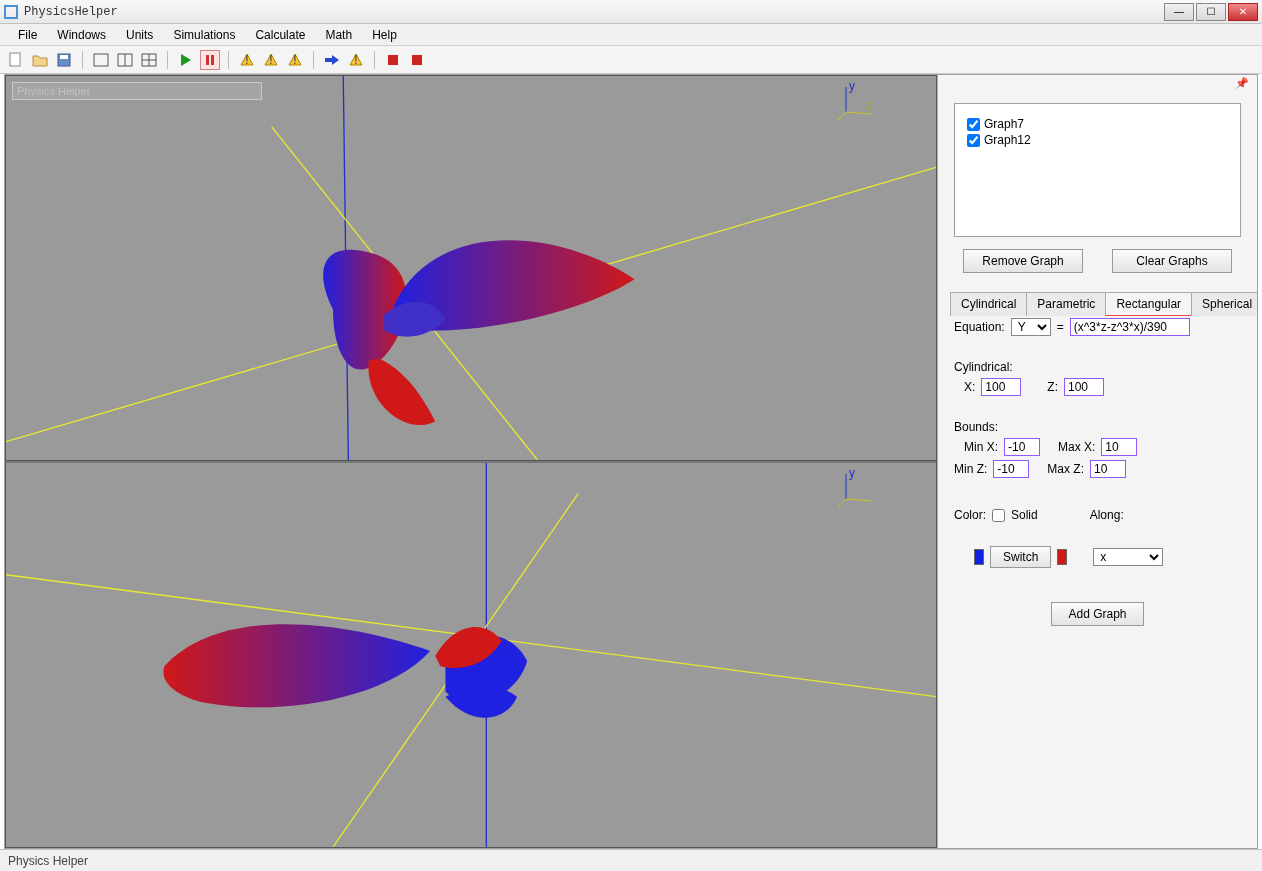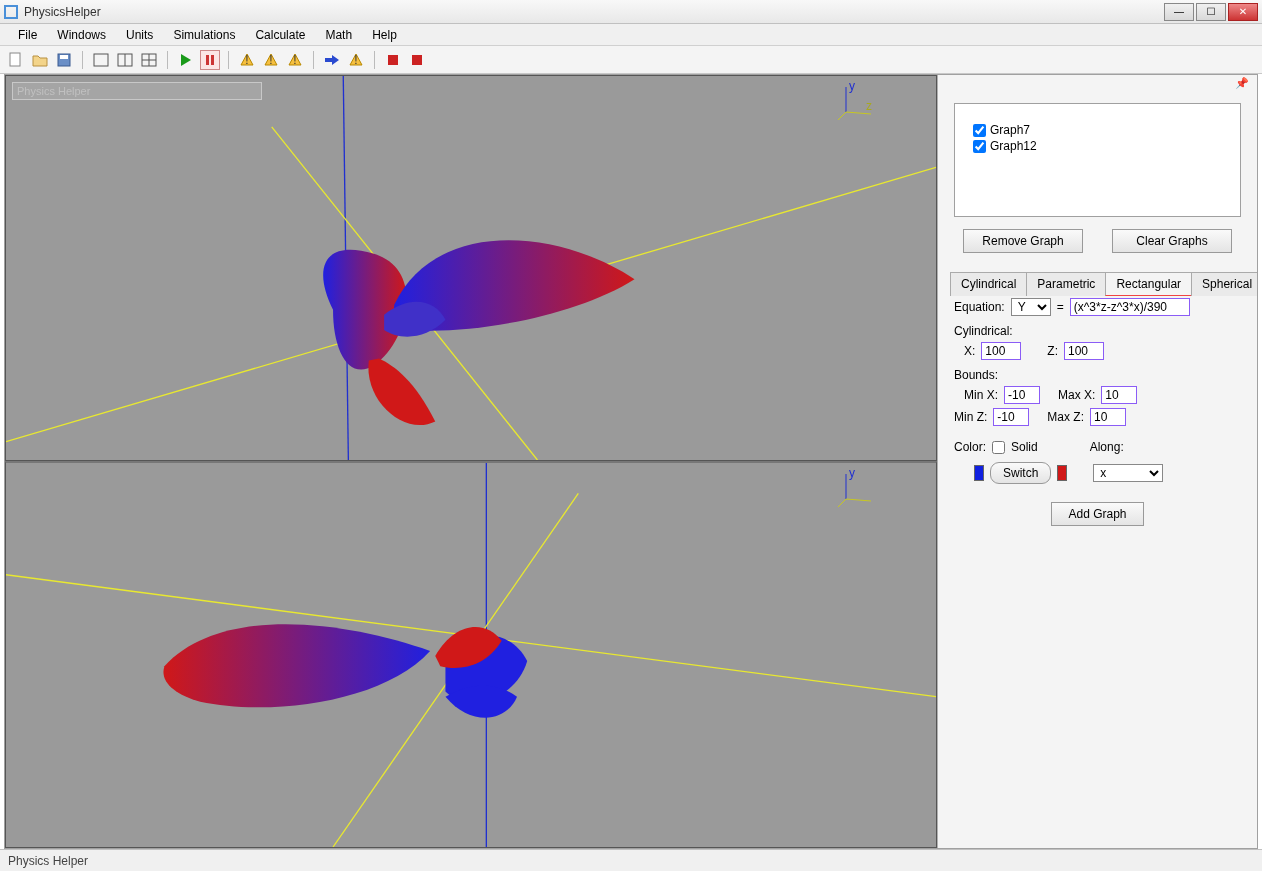--- a/index.html
+++ b/index.html
@@ -1,21 +1,21 @@
 <!DOCTYPE html>
 <html><head>
 <meta charset="utf-8">
 <style>
 * { box-sizing: border-box; margin: 0; padding: 0; font-family: "Segoe UI", Tahoma, sans-serif; font-size: 12px; }
 body { background: #fff; width: 1262px; height: 871px; display: flex; flex-direction: column; overflow: hidden; }
 
 
 .titlebar { height: 24px; background: linear-gradient(#f8f8f8,#e8e8e8); display:flex; align-items:center; padding:0 4px; border-bottom:1px solid #c0c0c0; }
 .titlebar .app-icon { width:14px; height:14px; border:2px solid #4a90d9; margin-right:6px; }
-.titlebar .title { flex:1; color:#333; }
+.titlebar .title { flex:1; color:#333;font-family:Liberation Mono, monospace; }
 .titlebar .win-controls { display:flex; gap:2px; }
 .win-btn { width:30px; height:18px; border:1px solid #888; background:linear-gradient(#f0f0f0,#d8d8d8); display:flex; align-items:center; justify-content:center; font-size:10px; cursor:pointer; }
 .win-btn.close { background:linear-gradient(#e88,#c33); color:#fff; border-color:#a22; }
 
 
 .menubar { height:22px; background:#f0f0f0; display:flex; align-items:flex-end; padding:0 8px; gap:0; border-bottom:1px solid #d0d0d0; }
 .menubar .menu-item { padding:3px 10px; cursor:pointer; }
 
 
 .toolbar { height:28px; background:#f4f4f4; display:flex; align-items:center; padding:0 6px; gap:4px; border-bottom:1px solid #c8c8c8; }
@@ -26,31 +26,31 @@
 .main { flex:1; display:flex; border:1px solid #a0a0a0; margin:0 4px; background:#e8e8e8; overflow:hidden; }
 .viewports { flex:1; display:flex; flex-direction:column; background:#9a9a9a; }
 .viewport { flex:1; position:relative; border:1px solid #555; background:#9a9a9a; overflow:hidden; }
 .viewport + .viewport { border-top:2px solid #777; }
 .vp-label { position:absolute; top:6px; left:6px; width:250px; height:18px; border:1px solid #c8c8c8; background:rgba(200,200,200,.25); color:#c0c0c0; font-size:11px; padding:0 4px; display:flex; align-items:center; }
 .axis-indicator { position:absolute; top:6px; right:60px; }
 
 
 .sidebar { width:320px; background:#f4f4f4; border-left:1px solid #b0b0b0; display:flex; flex-direction:column; padding:0; position:relative; }
 .pin-icon { position:absolute; top:2px; right:8px; font-size:11px; color:#666; cursor:pointer; }
-.graph-list { margin:28px 16px 8px 16px; height:114px; background:#fff; border:1px solid #a0a0a0; padding:18px; overflow:auto; }
+.graph-list { margin:28px 16px 8px 16px; height:134px; background:#fff; border:1px solid #a0a0a0; padding:12px; overflow:auto; }
 .graph-list label { display:flex; align-items:center; gap:4px; padding:1px 0; }
 .btn-row { display:flex; gap:11px; justify-content:space-around; margin:4px 16px 12px; }
 .btn { padding:4px 16px; border:1px solid #999; background:linear-gradient(#fafafa,#e4e4e4); cursor:pointer; min-width:120px; text-align:center; }
-.btn.small { min-width:auto; padding:3px 12px;border-radius:9px; }
+.btn.small { min-width:auto; padding:3px 12px; }
 
 .tabs { display:flex; margin:0 12px; border-bottom:1px solid #aaa; }
 .tab { padding:4px 10px; border:1px solid #aaa; border-bottom:none; margin-right:-1px; background:#eaeaea; cursor:pointer; position:relative; top:7px; }
 .tab.active { background:#f4f4f4; border-bottom:1px solid #ef4444; }
 
-.panel { margin:8px 16px; display:flex; flex-direction:column; gap:8px;justify-content:center; }
+.panel { margin:8px 16px; display:flex; flex-direction:column; gap:24px;justify-content:center; }
 .row { display:flex; align-items:center; gap:6px; flex-wrap:wrap; }
 .row label { white-space:nowrap; }
 input.text { border:1px solid #8b5cf6; padding:1px 3px; background:#fff; }
 select { border:1px solid #888; background:#fff; padding:0 2px; }
 .color-swatch { width:10px; height:16px; border:1px solid #666; display:inline-block; }
 .swatch-blue { background:#1020e0; }
 .swatch-red { background:#d01818; }
 
 .add-btn-row { display:flex; justify-content:center; margin-top:10px; }
 

